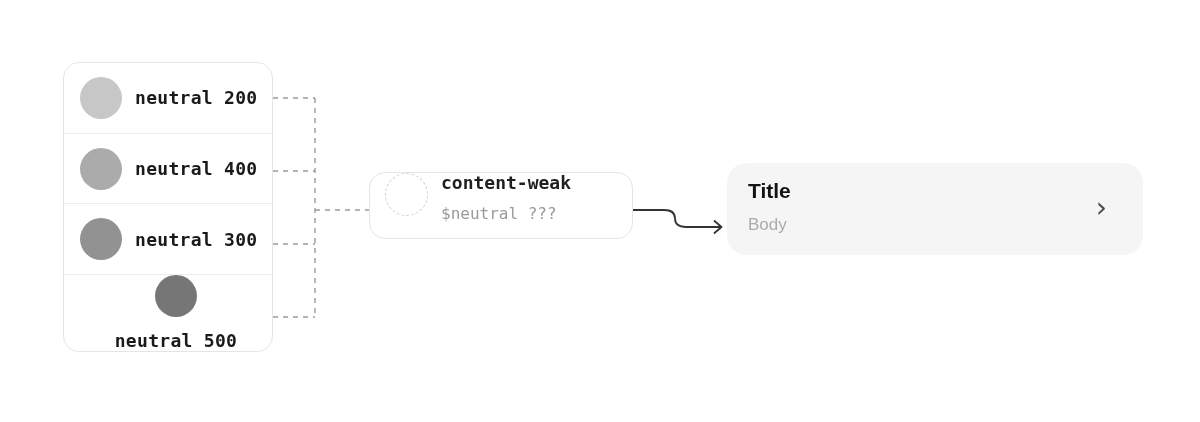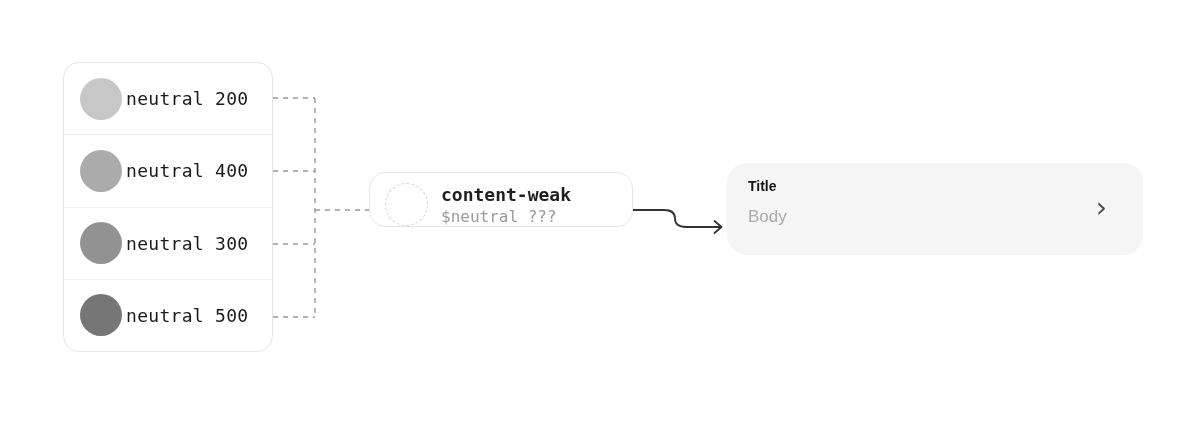--- a/index.html
+++ b/index.html
@@ -7,57 +7,57 @@
     position:relative;width:1200px;height:422px;background:#ffffff;overflow:hidden;
     font-family:"Liberation Sans",sans-serif;
   }
   
   .scale-panel{
     position:absolute;left:63px;top:62px;width:210px;height:290px;
     background:#ffffff;border:1px solid #e5e5e5;border-radius:16px;
     display:flex;flex-direction:column;box-sizing:border-box;overflow:hidden;
   }
   .scale-row{
-    flex:1;display:flex;align-items:center;gap:4px;padding-left:16px;
-    border-bottom:1px solid #ededed;box-sizing:border-box;
+    flex:1;display:flex;align-items:center;gap:13px;padding-left:16px;
+    border-bottom:1px solid #ededed;box-sizing:border-box;font-weight:bold;
   }
-  .scale-row:last-child{border-bottom:none;}
+  .scale-row:last-child{border-bottom:none;flex-direction:column;}
   .swatch{
     width:42px;height:42px;border-radius:50%;flex:0 0 auto;background:#ccc;
   }
   .scale-label{
     font-family:"DejaVu Sans Mono",monospace;font-size:18px;color:#1a1a1a;
     letter-spacing:.3px;white-space:nowrap;
   }
   
   .wires{position:absolute;left:0;top:0;width:1200px;height:422px;pointer-events:none;}
   
   .token-node{
-    position:absolute;left:369px;top:172px;width:264px;height:55px;
+    position:absolute;left:369px;top:172px;width:264px;height:67px;
     background:#ffffff;border:1px solid #e5e5e5;border-radius:16px;
-    display:flex;align-items:flex-end;gap:13px;box-sizing:border-box;padding-left:15px;
+    display:flex;align-items:flex-start;gap:13px;box-sizing:border-box;padding-left:15px;
   }
   .token-circle{
     width:43px;height:43px;border-radius:50%;border:1.5px dashed #cfcfcf;
     box-sizing:border-box;background:transparent;flex:0 0 auto;
   }
   .token-text{display:flex;flex-direction:column;line-height:1.15;}
   .token-name{
     font-family:"DejaVu Sans Mono",monospace;font-size:18px;font-weight:700;color:#1f1f1f;
   }
   .token-value{
-    font-family:"DejaVu Sans Mono",monospace;font-size:16px;color:#9a9a9a;margin-top:2px;
+    font-family:"DejaVu Sans Mono",monospace;font-size:16px;color:#9a9a9a;margin-top:11px;
   }
   
   .preview-card{
     position:absolute;left:727px;top:163px;width:416px;height:92px;
     background:#f5f5f5;border-radius:20px;box-sizing:border-box;
     padding:15px 0 0 21px;cursor:pointer;
   }
-  .card-title{font-size:14px;font-weight:700;color:#141414;line-height:1.2;}
+  .card-title{font-size:21px;font-weight:700;color:#141414;line-height:1.2;}
   .card-body{font-size:17px;color:#ababab;line-height:1.2;margin-top:12px;}
   .card-chevron{
     position:absolute;right:36px;top:50%;transform:translateY(-54%);
     font-size:28px;color:#4d4d4d;font-weight:400;line-height:1;
     font-family:"DejaVu Sans",sans-serif;
   }
 </style>
 </head>
 <body>
 

